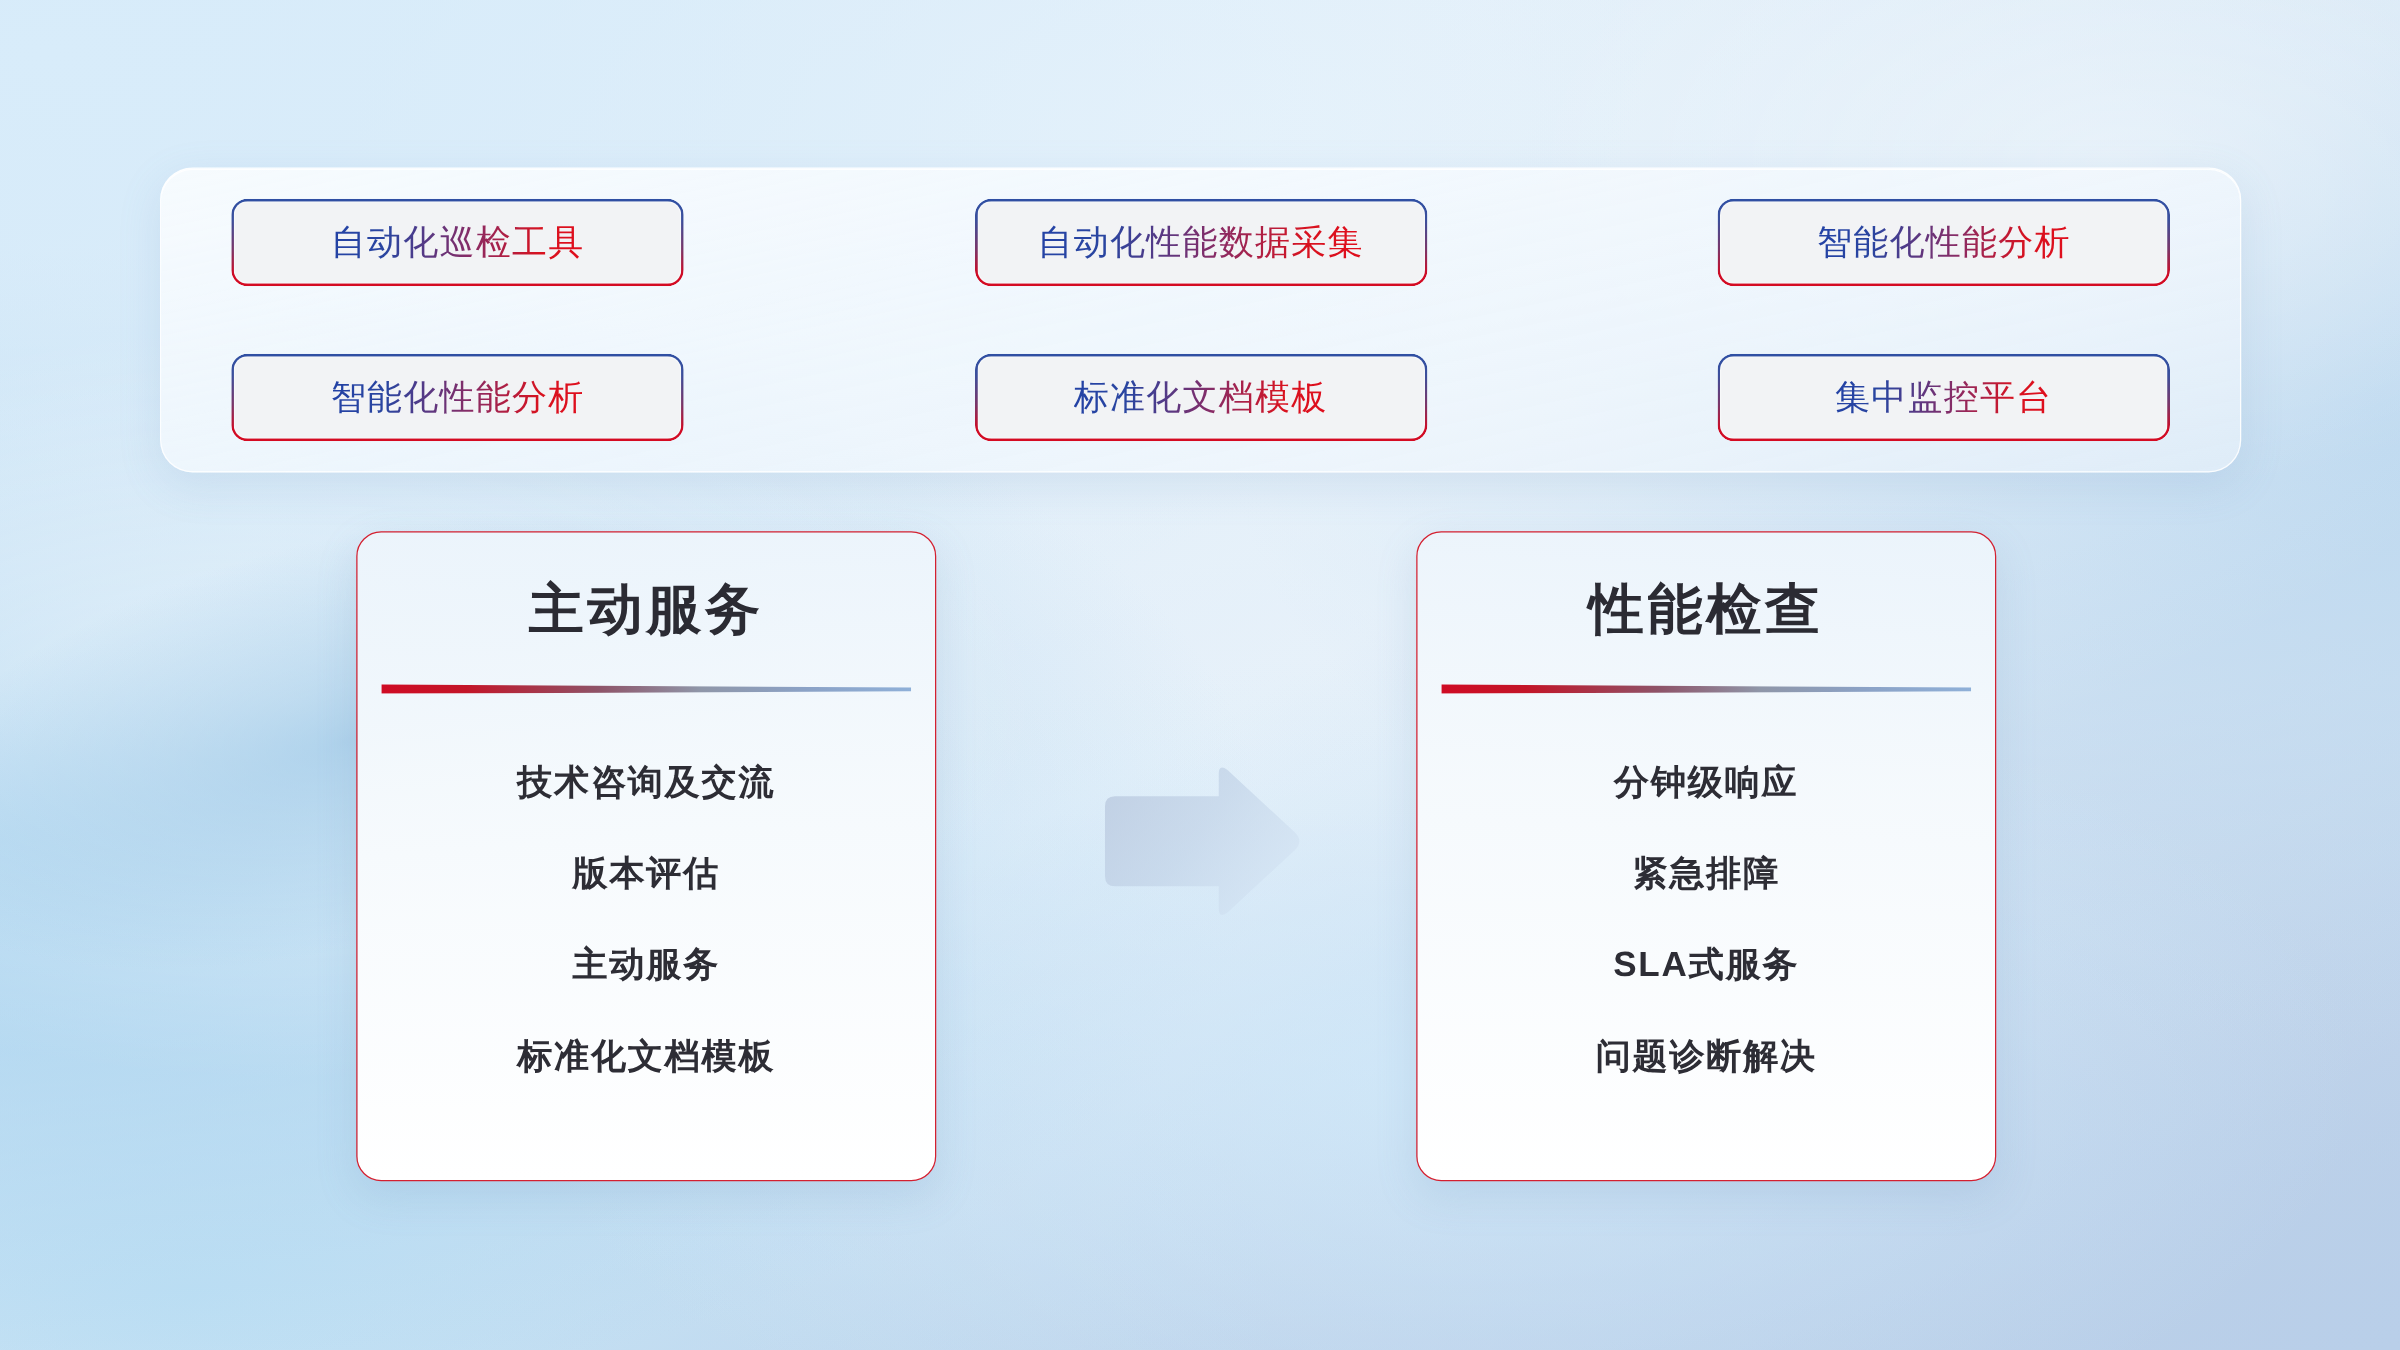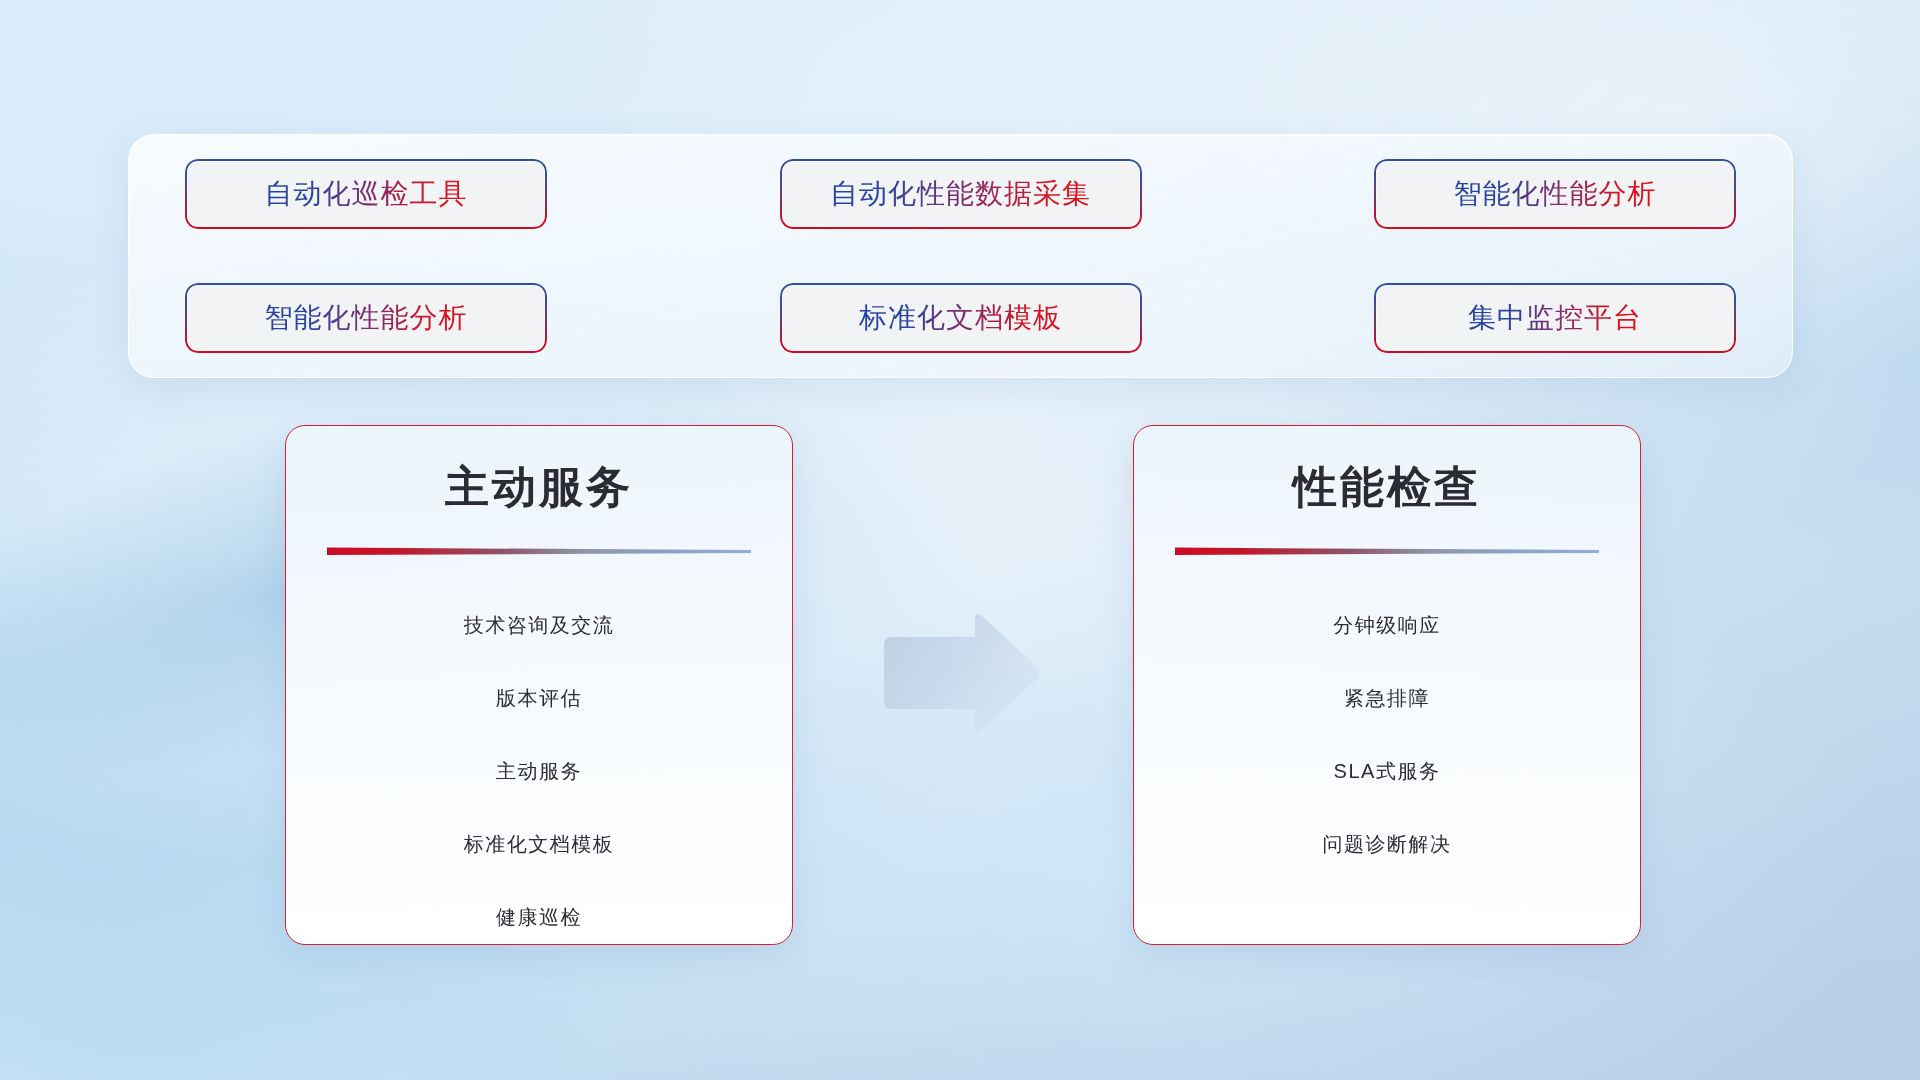--- a/index.html
+++ b/index.html
@@ -67,21 +67,21 @@
   }
   .tag-label{
     font-size:28px; letter-spacing:1px; font-weight:400;
     background:linear-gradient(95deg,#2342a5 0%,#2a45a0 22%,#8b2a63 56%,#d8121f 82%,#e00d1c 100%);
     -webkit-background-clip:text; background-clip:text; color:transparent;
     white-space:nowrap;
   }
 
   
   .panel{
-    position:absolute; top:425px; width:508px; height:520px;
+    position:absolute; top:425px; width:464px; height:520px;
     border-radius:20px;
     background:linear-gradient(180deg, rgba(237,245,252,.93) 0%, rgba(246,250,253,.96) 38%, #ffffff 100%);
     border:1.6px solid #d42030;
     box-shadow:0 12px 32px rgba(110,150,190,.18);
     z-index:2;
     overflow:hidden;
   }
   #panel-active{ left:285px; }
   #panel-passive{ left:1133px; }
   .panel-title{
@@ -90,21 +90,21 @@
     font-size:44px; font-weight:700; color:#2b2b33; letter-spacing:3px;
   }
   .panel-rule{
     margin:29px auto 0; width:424px; height:9px;
     background:linear-gradient(92deg,#cf0b24 0%,#c31528 16%,#8e5368 41%,#8f96a8 60%,#8ba2c6 80%,#8fb0d8 100%);
     clip-path:polygon(0 18%,100% 44%,100% 78%,0 100%);
   }
   .panel-list{ list-style:none; margin:34px 0 0; padding:0; }
   .panel-list li{
     height:73px; line-height:73px; text-align:center;
-    font-size:20px; color:#2d2d35; letter-spacing:1.5px; white-space:nowrap;
+    font-size:28px; color:#2d2d35; letter-spacing:1.5px; white-space:nowrap;font-weight:bold;
   }
 
   
   #flow-arrow{
     position:absolute; left:878px; top:613px; width:164px; height:124px; z-index:2;
   }
 </style>
 </head>
 <body>
 
@@ -143,21 +143,20 @@
 </section>
 
 <section class="panel" id="panel-active">
   <h2 class="panel-title">主动服务</h2>
   <div class="panel-rule"></div>
   <ul class="panel-list">
     <li>技术咨询及交流</li>
     <li>版本评估</li>
     <li>主动服务</li>
     <li>标准化文档模板</li>
-    <li>健康巡检</li>
   </ul>
 </section>
 
 <div id="flow-arrow">
   <svg width="164" height="124" viewBox="0 0 164 124" xmlns="http://www.w3.org/2000/svg">
     <defs>
       <linearGradient id="arrGrad" x1="0" y1="0" x2="1" y2="0.6">
         <stop offset="0%" stop-color="#b9c8de" stop-opacity="0.82"></stop>
         <stop offset="55%" stop-color="#c3d4e8" stop-opacity="0.72"></stop>
         <stop offset="100%" stop-color="#d2e2f2" stop-opacity="0.62"></stop>

